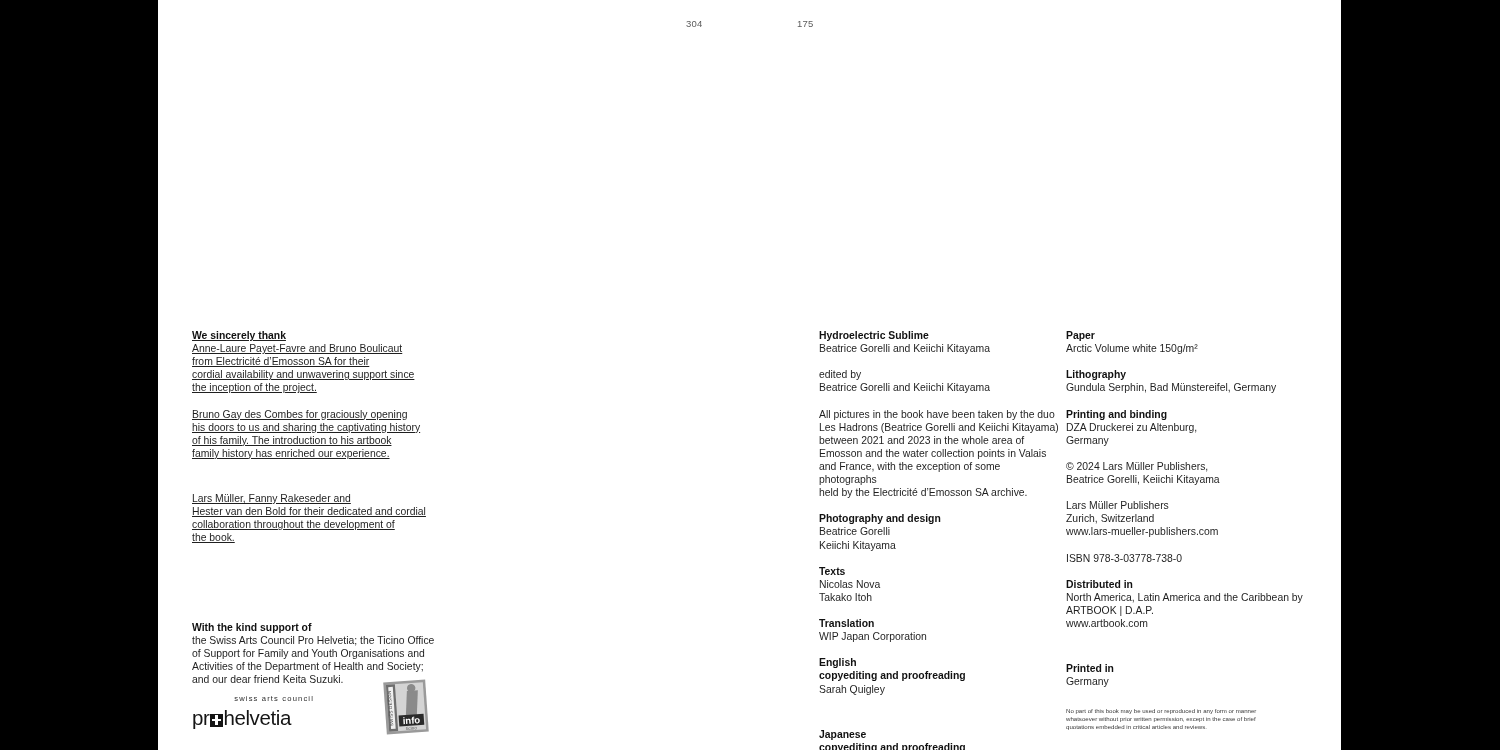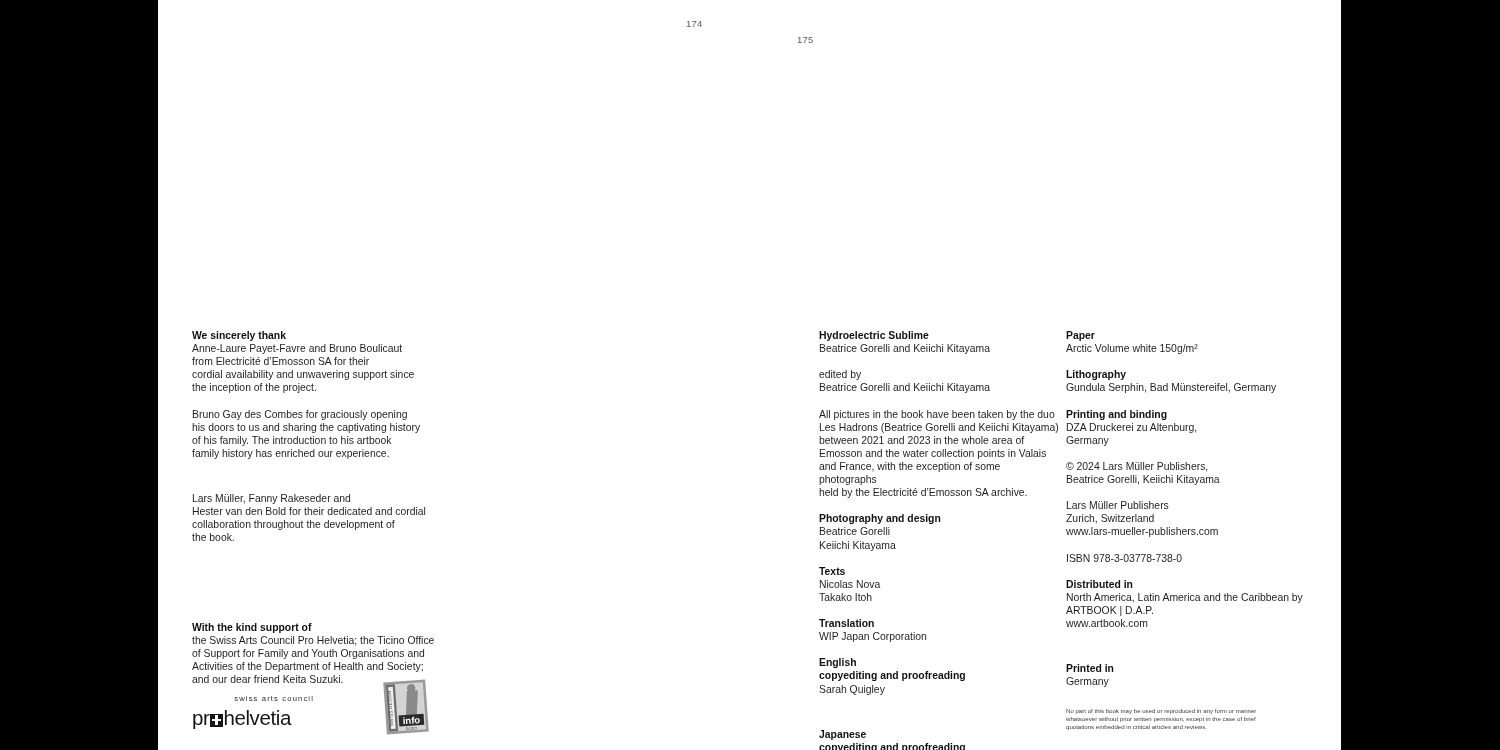--- a/index.html
+++ b/index.html
@@ -41,31 +41,31 @@
     height: 14px;
   }
   .folio {
     position: absolute;
     font-size: 9.5px;
     color: #5b5b5b;
     letter-spacing: 0.2px;
     font-family: "Liberation Sans", sans-serif;
   }
   .folio-left  { left: 528px; }
-  .folio-right { left: 639px; margin-top: 16px; }
+  .folio-right { left: 639px; }
 
   
   .col {
     position: absolute;
     font-size: 10.4px;
     line-height: 13.1px;
     color: #1f1f1f;
     font-family: "Liberation Sans", sans-serif;
   }
-  .col-left   { left: 34px;  top: 329px; width: 244px; }
+  .col-left   { left: 34px;  top: 329px; width: 244px; text-decoration: underline; }
   .col-mid    { left: 661px; top: 329px; width: 240px; }
   .col-right  { left: 908px; top: 329px; width: 248px; }
 
   .col-support { left: 34px; top: 589px; width: 248px; }
 
   .block { margin: 0 0 13.1px 0; }
   .block:last-child { margin-bottom: 0; margin-top: 32px; }
 
   .hd {
     font-weight: bold;
@@ -153,21 +153,21 @@
     height: 58px;
   }
 </style>
 </head>
 <body>
 
 <div class="viewer">
   <div class="page-spread">
 
     <div class="folio-row">
-      <span class="folio folio-left">174</span>
+      <span class="folio folio-left">304</span>
       <span class="folio folio-right">175</span>
     </div>
 
     <div class="col col-left">
       <div class="block">
         <span class="ln hd">We sincerely thank</span>
         <span class="ln">Anne-Laure Payet-Favre and Bruno Boulicaut</span>
         <span class="ln">from Electricité d’Emosson SA for their</span>
         <span class="ln">cordial availability and unwavering support since</span>
         <span class="ln">the inception of the project.</span>

